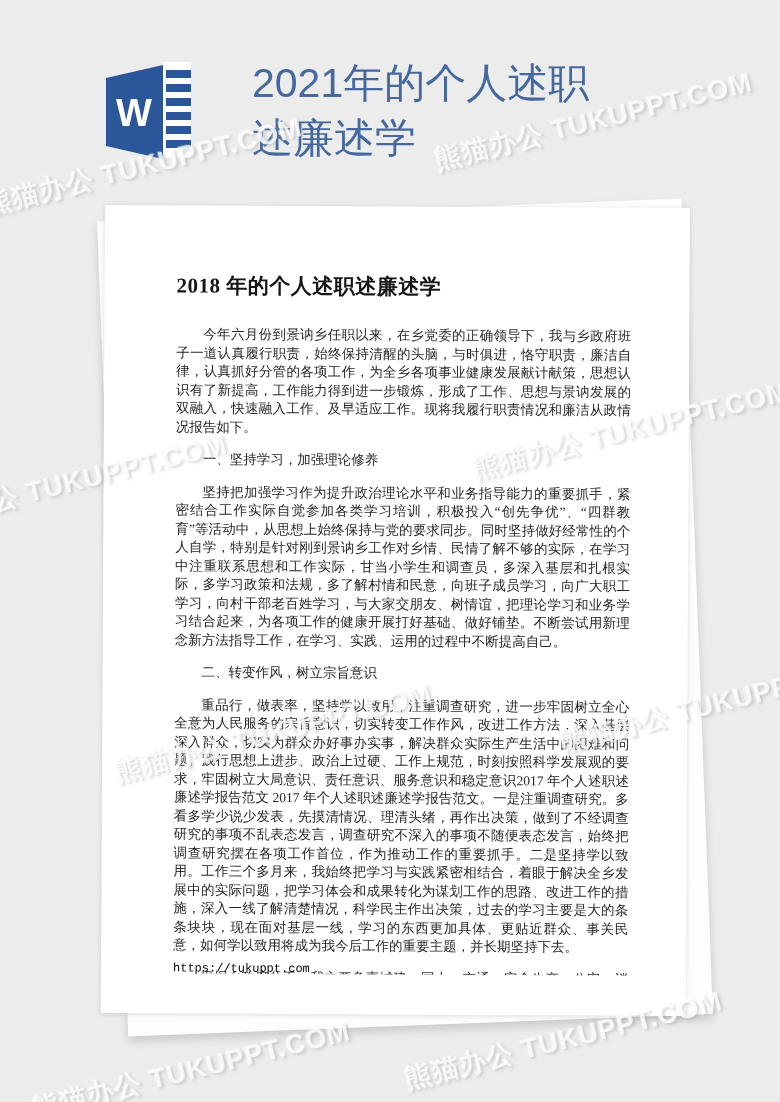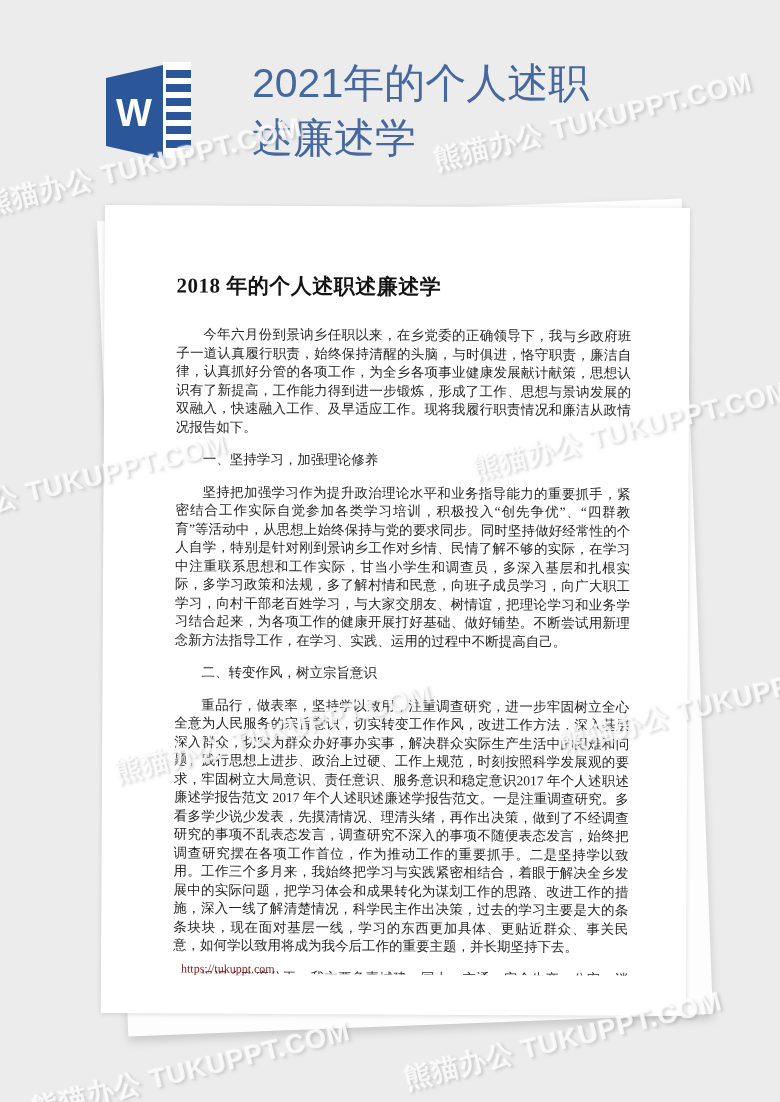--- a/index.html
+++ b/index.html
@@ -43,23 +43,23 @@
   }
   .doc-body { height:648px; overflow:hidden; }
   .doc-body p {
     font-family:"Liberation Serif", serif;
     font-size:13.5px; line-height:18.5px; color:#262626;
     text-align:justify; text-indent:2em;
     margin:0 0 13px 0;
   }
   .doc-body p.subheading { margin:14px 0 14px 0; }
   .footer-link {
-    position:absolute; left:80px; top:756px;
-    font-size:12px; color:#7f1d1d;
-    font-family:Liberation Serif, serif;
+    position:absolute; left:72px; top:756px;
+    font-size:12px; color:#000000;
+    font-family:Liberation Mono, monospace;
   }
 
   
   .watermark-layer { position:absolute; inset:0; pointer-events:none; z-index:50; }
   .watermark-layer span {
     position:absolute; white-space:nowrap;
     font-size:27px; font-weight:bold; letter-spacing:1px;
     color:rgba(255,255,255,0.78);
     text-shadow:2px 2px 3px rgba(140,140,140,0.35), -1px -1px 1px rgba(255,255,255,0.4);
     transform:rotate(-14deg);

